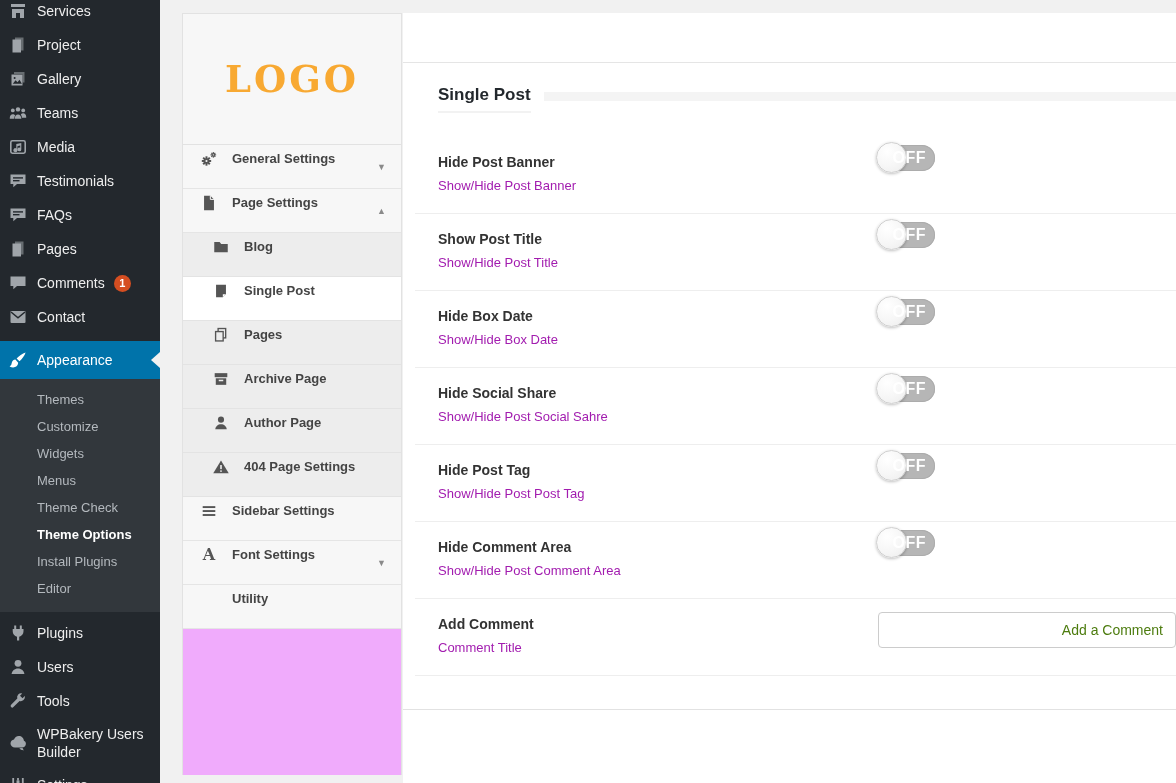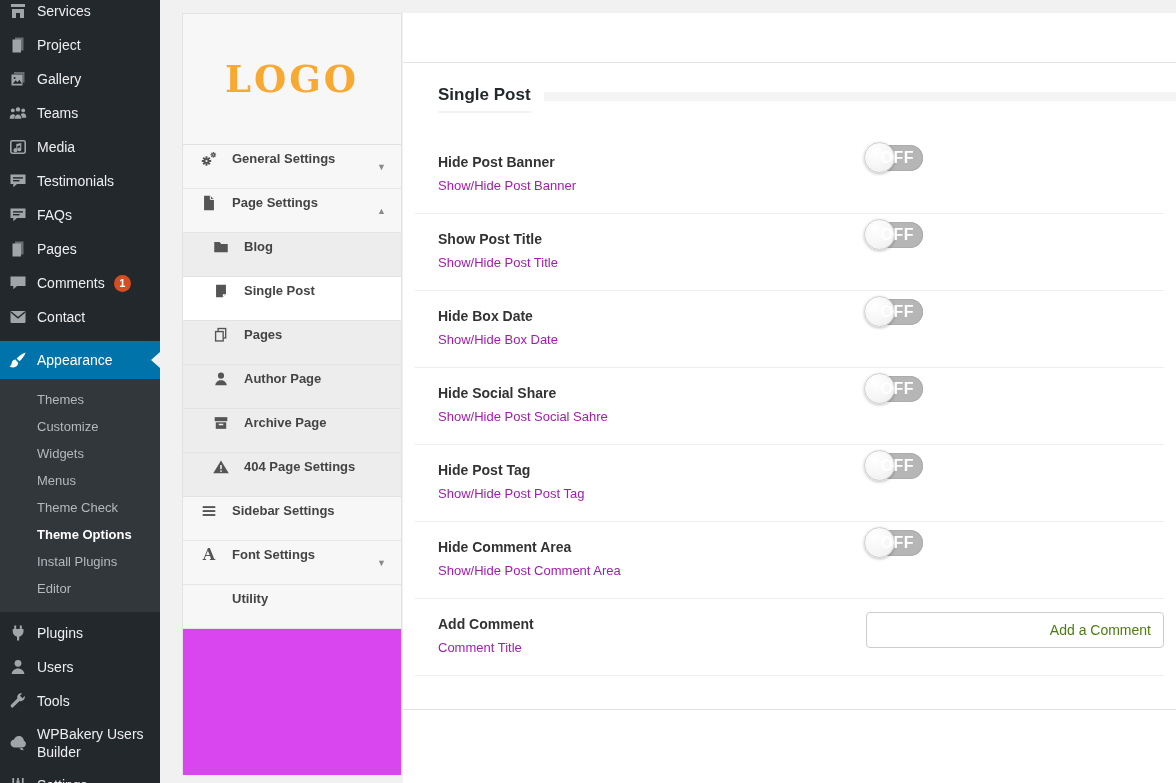--- a/index.html
+++ b/index.html
@@ -21,38 +21,38 @@
   .wp-badge{background:#d54e21;color:#fff;border-radius:50%;min-width:17px;height:17px;line-height:17px;text-align:center;font-size:11px;font-weight:bold;display:inline-block;}
   .wp-sep{height:7px;}
   .wp-active{background:#0073aa;color:#fff;position:relative;padding-top:9px;padding-bottom:9px;}
   .wp-active .ico{color:#fff;}
   .wp-active::after{content:"";position:absolute;right:0;top:50%;margin-top:-8px;width:0;height:0;border-top:8px solid transparent;border-bottom:8px solid transparent;border-right:9px solid #f1f1f1;}
   .wp-submenu{background:#32373c;padding:8px 0 9px;}
   .wp-subitem{padding:5px 12px 6px 37px;font-size:13px;color:#b4b9be;cursor:pointer;line-height:16px;}
   .wp-subitem.current{color:#fff;font-weight:bold;}
 
   
-  #theme-sidebar{position:absolute;left:182px;top:13px;width:220px;bottom:8px;background:#d946ef;border:1px solid #e2e2e2;border-bottom:none;box-sizing:border-box;z-index:2;}
+  #theme-sidebar{position:absolute;left:182px;top:13px;width:220px;bottom:8px;background:#f0abfc;border:1px solid #e2e2e2;border-bottom:none;box-sizing:border-box;z-index:2;}
   .logo-box{height:130px;display:flex;align-items:center;justify-content:center;background:#f7f7f7;border-bottom:1px solid #e2e2e2;}
   .logo-text{font-family:"DejaVu Serif","Liberation Serif",serif;font-weight:bold;font-size:37px;letter-spacing:3px;color:#f8a932;}
   .t-item{display:flex;align-items:center;height:44px;padding:0 14px 16px 17px;border-bottom:1px solid #e5e5e5;background:#f7f7f7;font-size:13px;font-weight:bold;color:#444;cursor:pointer;gap:14px;position:relative;box-sizing:border-box;}
   .t-item .tico{width:18px;height:18px;flex:0 0 18px;color:#555;}
   .t-sub{padding-left:29px;background:#ededed;border-bottom:1px solid #e3e3e3;}
   .t-sub .tico{color:#555;}
   .t-active{background:#fff;}
   .chev{position:absolute;right:15px;top:50%;transform:translateY(-50%);color:#8a8a8a;font-size:9px;line-height:9px;}
   .serif-a{font-family:"DejaVu Serif","Liberation Serif",serif;font-size:16px;font-weight:bold;line-height:18px;text-align:center;color:#555;}
 
   
   #main{position:absolute;left:403px;top:13px;right:0;bottom:0;background:#fff;z-index:1;}
   .main-topbar{height:49px;border-bottom:1px solid #e5e5e5;}
   .title-row{display:flex;align-items:flex-start;margin:22px 0 0 35px;height:28px;}
   .page-title{font-size:17px;font-weight:600;color:#23282d;white-space:nowrap;padding-bottom:6px;border-bottom:2px solid #f2f2f2;}
   .title-bar{flex:1;height:9px;background:#f4f4f4;margin-left:13px;margin-top:7px;}
-  .rows{margin:24px 12px 0 12px;}
+  .rows{margin:24px 0 0 12px;}
   .row{display:flex;border-bottom:1px solid #eee;padding:17px 0 19px 23px;}
   .row-text{flex:1;}
   .row-label{font-size:14px;font-weight:bold;color:#333;line-height:17px;margin:0 0 6px;}
   .row-desc{font-size:13px;color:#a21caf;line-height:17px;}
   .row-ctl{flex:0 0 298px;box-sizing:border-box;}
   .toggle{position:relative;width:57px;height:26px;background:#b6b6b6;border-radius:13px;margin-top:-9px;cursor:pointer;box-shadow:inset 0 0 0 1px #acacac;}
   .toggle .off-lbl{position:absolute;right:9px;top:0;line-height:26px;color:#fff;font-size:16px;font-weight:bold;letter-spacing:.5px;}
   .toggle .knob{position:absolute;left:-2px;top:-3px;width:31px;height:31px;border-radius:50%;background:radial-gradient(circle at 35% 30%,#ffffff 0%,#f6f6f6 55%,#ececec 100%);border:1px solid #cfcfcf;box-shadow:0 1px 3px rgba(0,0,0,.25);box-sizing:border-box;}
   .comment-input{margin-top:-4px;width:100%;height:36px;box-sizing:border-box;border:1px solid #ccc;border-radius:4px;padding:0 12px;font-size:14px;color:#4d7c0f;background:#fff;font-family:inherit;outline:none;text-align:right;}
   .section-tail{height:33px;border-bottom:1px solid #e2e2e2;}
@@ -345,29 +345,29 @@
     <span>Single Post</span>
   </div>
   <div class="t-item t-sub">
     <svg class="tico">
         <use href="#i-copy"></use>
       </svg>
     <span>Pages</span>
   </div>
   <div class="t-item t-sub">
     <svg class="tico">
+        <use href="#i-archive"></use>
+      </svg>
+    <span>Archive Page</span>
+  </div>
+  <div class="t-item t-sub">
+    <svg class="tico">
         <use href="#i-user"></use>
       </svg>
     <span>Author Page</span>
-  </div>
-  <div class="t-item t-sub">
-    <svg class="tico">
-        <use href="#i-archive"></use>
-      </svg>
-    <span>Archive Page</span>
   </div>
   <div class="t-item t-sub">
     <svg class="tico">
         <use href="#i-warning"></use>
       </svg>
     <span>404 Page Settings</span>
   </div>
 
   <div class="t-item">
     <svg class="tico">

